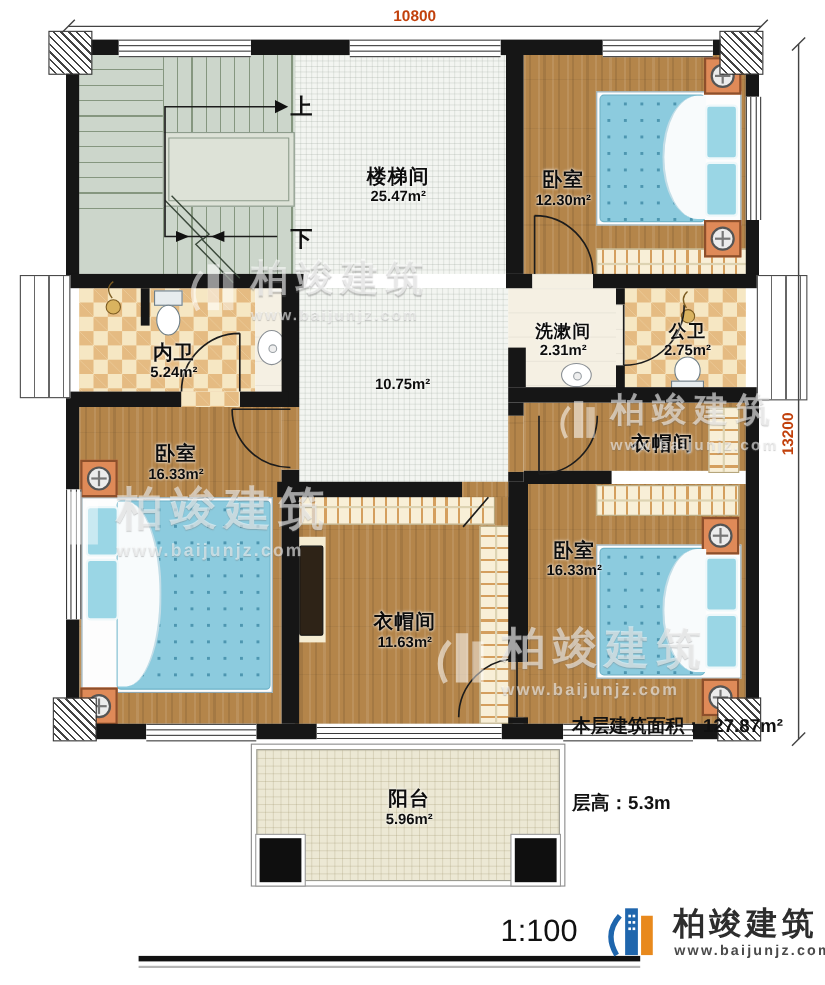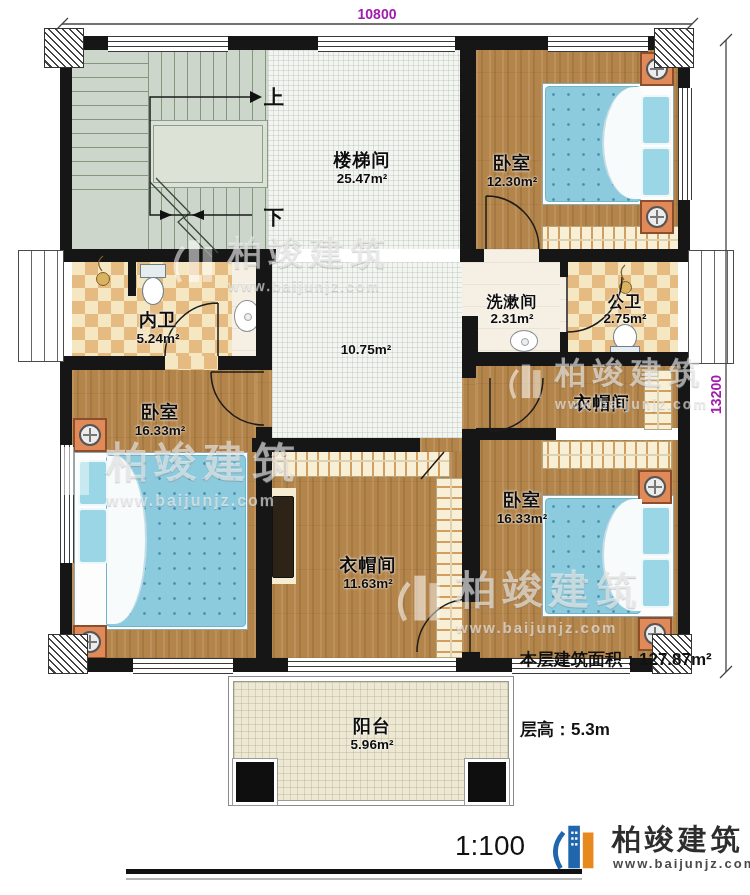--- a/index.html
+++ b/index.html
@@ -60,21 +60,21 @@
   .bay.v-lines{background-image:repeating-linear-gradient(90deg,transparent 0 12px,#666 12px 13px);}
   .hatch{position:absolute;z-index:34;background:repeating-linear-gradient(45deg,#fff 0 3.5px,#444 3.5px 5px);border:1.5px solid #333;}
   .bcol{position:absolute;z-index:34;background:#0f0f0f;box-shadow:0 0 0 3px #fff,0 0 0 4px #999;}
   .threshold{position:absolute;z-index:31;}
   
   .rlabel{position:absolute;z-index:50;transform:translateX(-50%);text-align:center;font-weight:800;color:#0d0d0d;
           text-shadow:0 0 3px rgba(255,255,255,.8),0 0 2px rgba(255,255,255,.8);white-space:nowrap;line-height:1.15;}
   .rlabel .nm{font-size:18px;letter-spacing:1px;}
   .rlabel .ar{font-size:13.5px;}
   .stairdir{position:absolute;z-index:50;font-weight:800;font-size:20px;color:#111;}
-  .dimlabel{position:absolute;z-index:50;font-weight:700;font-size:14px;color:#a21caf;}
+  .dimlabel{position:absolute;z-index:50;font-weight:700;font-size:14px;color:#c2410c;}
   .dim-r{writing-mode:vertical-rl;transform:rotate(180deg);}
   svg.overlay{position:absolute;left:0;top:0;z-index:40;pointer-events:none;}
   
   .wm{position:absolute;z-index:60;display:flex;align-items:center;gap:8px;color:rgba(255,255,255,.55);pointer-events:none;
       text-shadow:0 1px 1px rgba(110,110,110,.35);}
   .wm .n{font-weight:800;letter-spacing:7px;white-space:nowrap;}
   .wm .u{font-weight:700;font-size:14px;letter-spacing:2px;margin-top:2px;white-space:nowrap;}
   
   .title-main{position:absolute;z-index:50;font-size:46px;font-weight:800;color:#111;letter-spacing:2px;}
   .title-scale{position:absolute;z-index:50;font-size:28px;font-weight:500;color:#111;}

